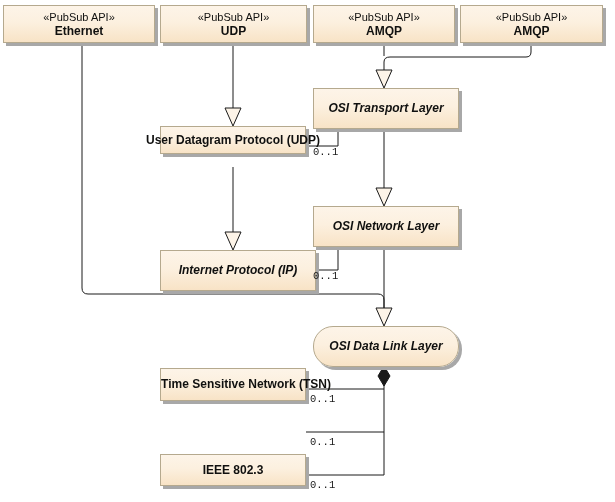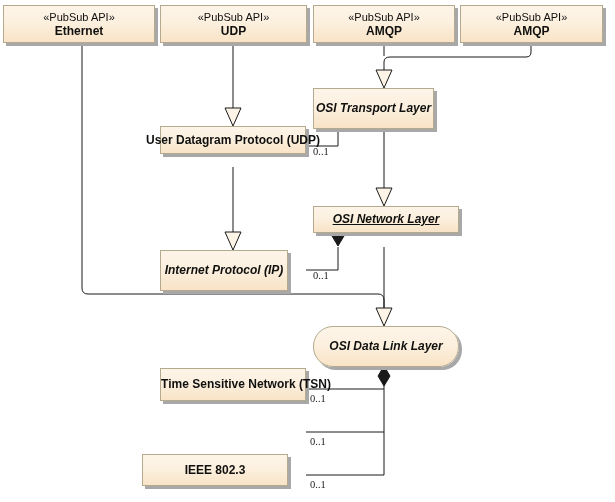--- a/index.html
+++ b/index.html
@@ -57,21 +57,21 @@
     padding: 0 4px;
   }
   .node.italic .nm {
     font-style: italic;
   }
   .mult {
     position: absolute;
     font-size: 10.5px;
     line-height: 12px;
     color: #1a1a1a;
-    font-family: Liberation Serif, serif;
+    font-family: Liberation Mono, monospace;
     z-index: 3;
     white-space: nowrap;
   }
 </style>
 </head>
 <body>
 
 <div id="canvas">
 
   <svg id="edges" viewBox="0 0 615 502" width="615" height="502">
@@ -121,46 +121,46 @@
   <div class="node" style="left: 313px; top: 5px; width: 142px; height: 38px;">
     <span class="stereo">«PubSub API»</span>
     <span class="nm">AMQP</span>
   </div>
 
   <div class="node" style="left: 460px; top: 5px; width: 143px; height: 38px;">
     <span class="stereo">«PubSub API»</span>
     <span class="nm">AMQP</span>
   </div>
 
-  <div class="node italic" style="left: 313px; top: 88px; width: 121px; height: 41px;">
+  <div class="node italic" style="left: 313px; top: 88px; width: 146px; height: 41px;">
     <span class="nm">OSI Transport Layer</span>
   </div>
 
   <div class="node" style="left: 160px; top: 126px; width: 146px; height: 28px;">
     <span class="nm">User Datagram Protocol (UDP)</span>
   </div>
 
-  <div class="node italic" style="left: 313px; top: 206px; width: 146px; height: 27px; text-decoration: underline;">
+  <div class="node italic" style="left: 313px; top: 206px; width: 146px; height: 41px;">
     <span class="nm">OSI  Network Layer</span>
   </div>
 
-  <div class="node italic" style="left: 160px; top: 250px; width: 128px; height: 41px;">
+  <div class="node italic" style="left: 160px; top: 250px; width: 156px; height: 41px;">
     <span class="nm">Internet Protocol (IP)</span>
   </div>
 
   <div class="node italic" style="left: 313px; top: 326px; width: 146px; height: 41px; border-radius: 20px;">
     <span class="nm">OSI Data Link Layer</span>
   </div>
 
   <div class="node" style="left: 160px; top: 368px; width: 146px; height: 33px; padding-left: 26px;">
     <span class="nm">Time Sensitive Network (TSN)</span>
   </div>
 
 
-  <div class="node" style="left: 142px; top: 454px; width: 146px; height: 32px;">
+  <div class="node" style="left: 160px; top: 454px; width: 146px; height: 32px;">
     <span class="nm">IEEE 802.3</span>
   </div>
 
   <span class="mult" style="left: 313px; top: 146px;">0..1</span>
   <span class="mult" style="left: 313px; top: 270px;">0..1</span>
   <span class="mult" style="left: 310px; top: 393px;">0..1</span>
   <span class="mult" style="left: 310px; top: 436px;">0..1</span>
   <span class="mult" style="left: 310px; top: 479px;">0..1</span>
 
 </div>

